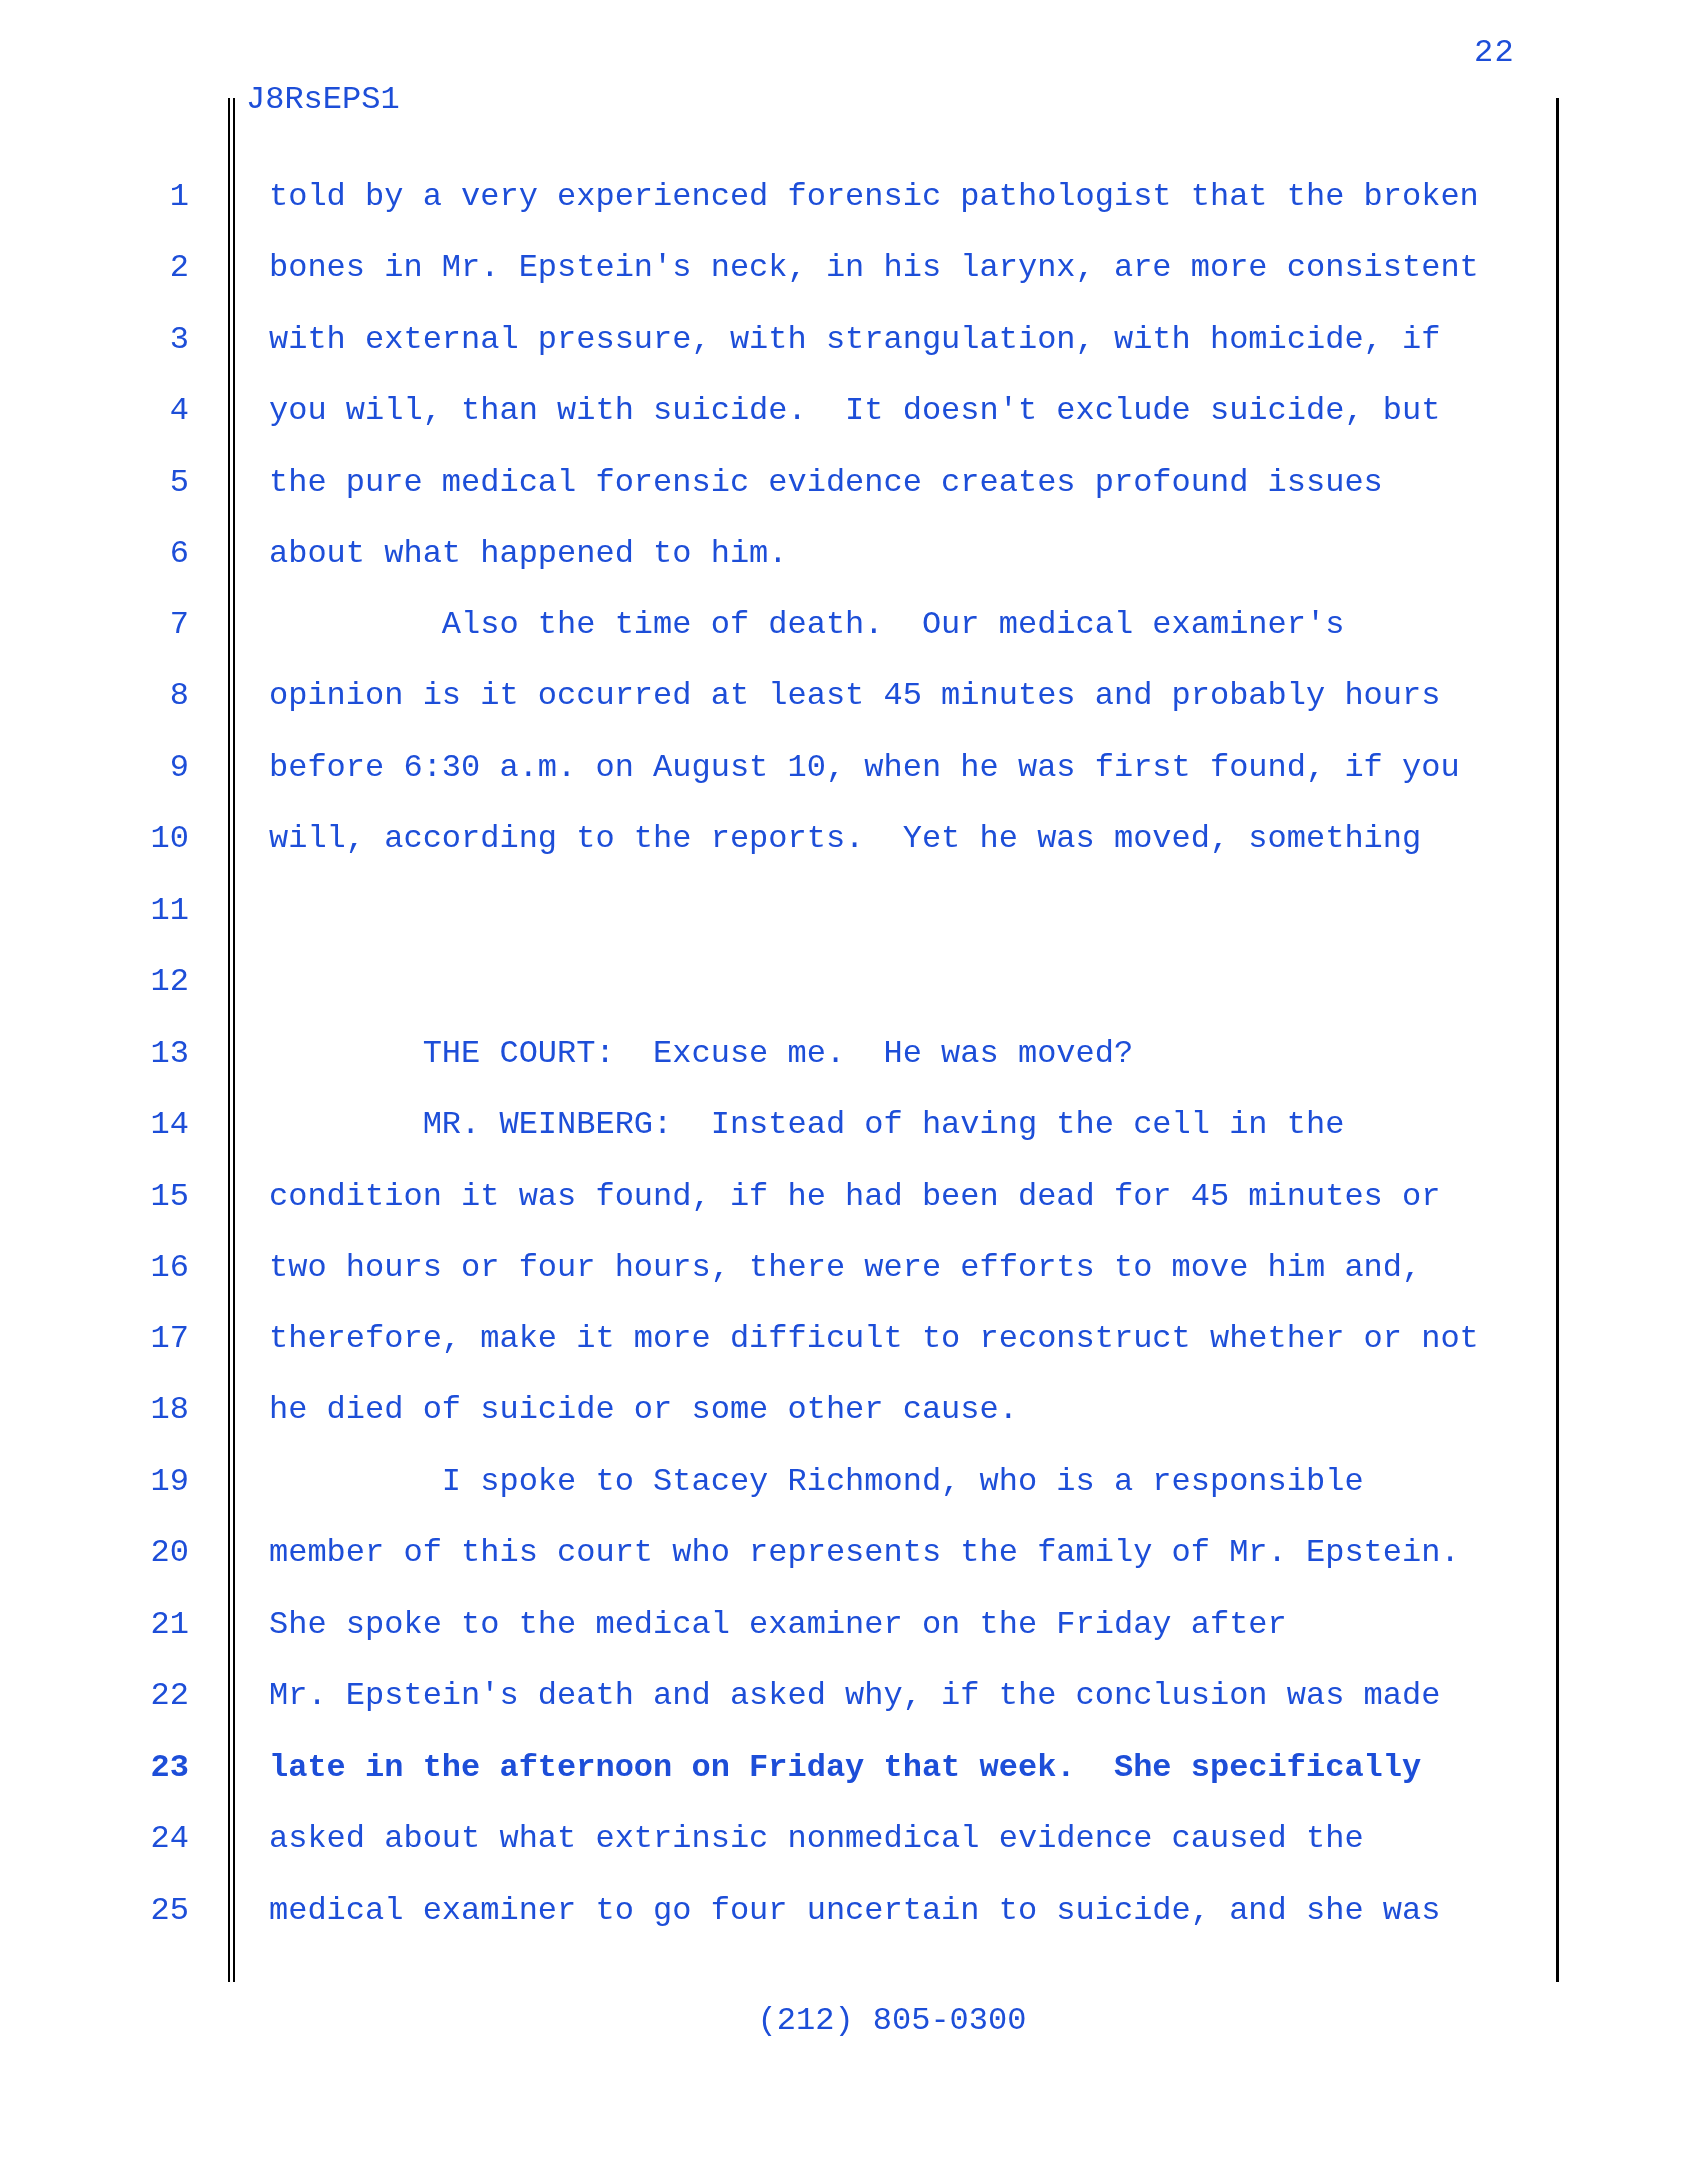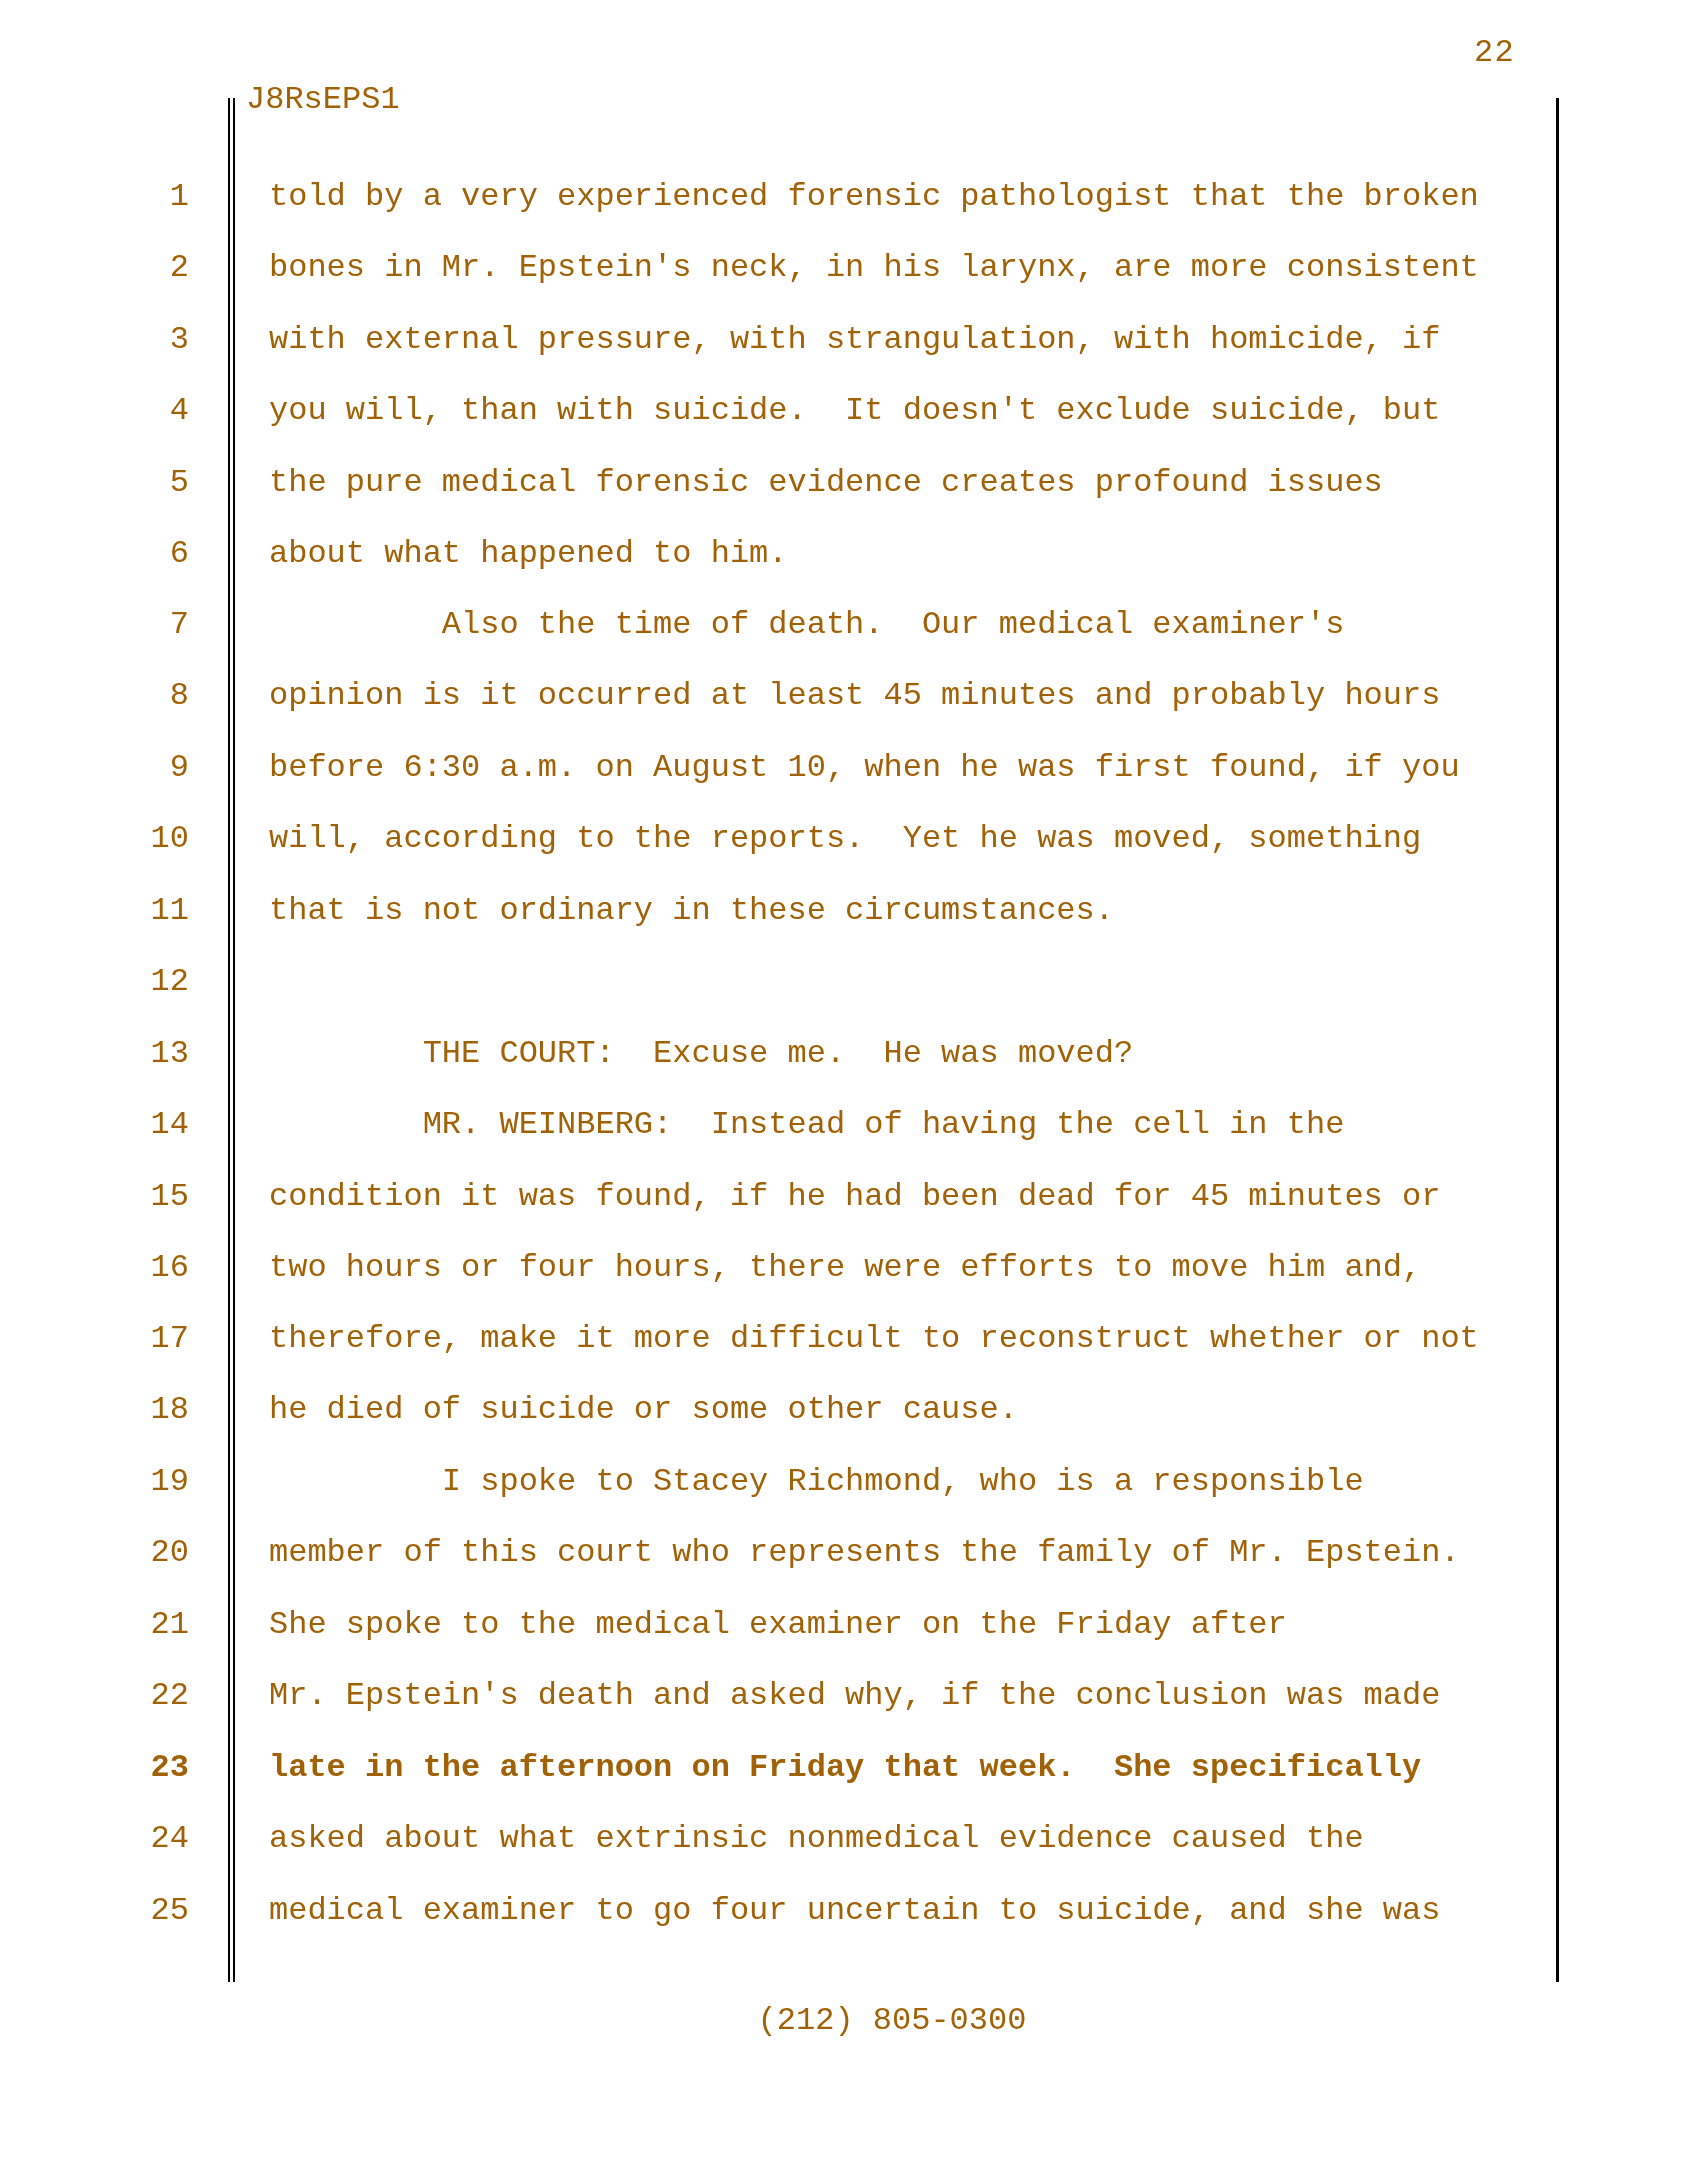--- a/index.html
+++ b/index.html
@@ -1,21 +1,21 @@
 <!DOCTYPE html>
 <html style="font-size:10.6px"><head>
 <meta charset="utf-8">
 <style>
   html, body { margin: 0; padding: 0; background: #ffffff; }
   .page {
     position: relative;
     width: 1687px;
     height: 2183px;
     background: #ffffff;
-    color: #a16207;
+    color: #1d4ed8;
     font-family: "Liberation Mono", "DejaVu Sans Mono", monospace;
     font-size: 32px;
     overflow: hidden;
   }
   .page-number {
     position: absolute;
     top: 34px;
     left: 0;
     width: 1515px;
     text-align: right;
@@ -120,21 +120,20 @@
       <div class="line-row" style="top: 749px;">
         <span class="line-num">9</span>
         <span class="line-text">before 6:30 a.m. on August 10, when he was first found, if you</span>
       </div>
       <div class="line-row" style="top: 820px;">
         <span class="line-num">10</span>
         <span class="line-text">will, according to the reports.  Yet he was moved, something</span>
       </div>
       <div class="line-row" style="top: 892px; padding-left: 27px;">
         <span class="line-num">11</span>
-        <span class="line-text">that is not ordinary in these circumstances.</span>
       </div>
       <div class="line-row" style="top: 963px;">
         <span class="line-num">12</span>
       </div>
       <div class="line-row" style="top: 1035px;">
         <span class="line-num">13</span>
         <span class="line-text">        THE COURT:  Excuse me.  He was moved?</span>
       </div>
       <div class="line-row" style="top: 1106px;">
         <span class="line-num">14</span>

